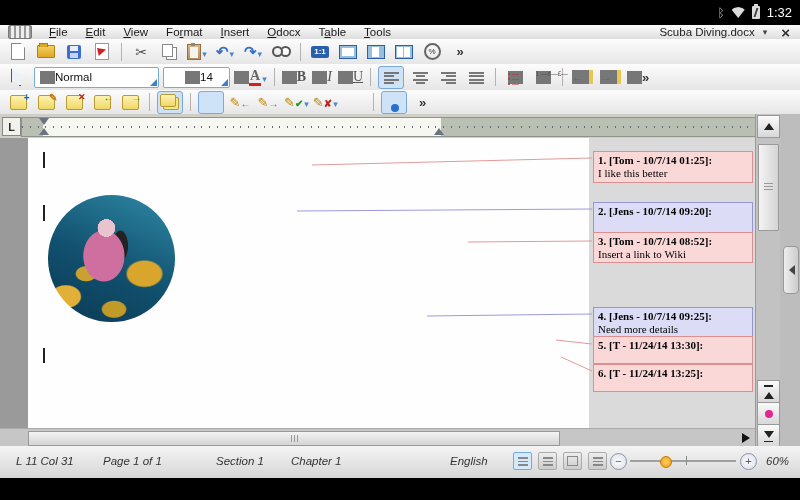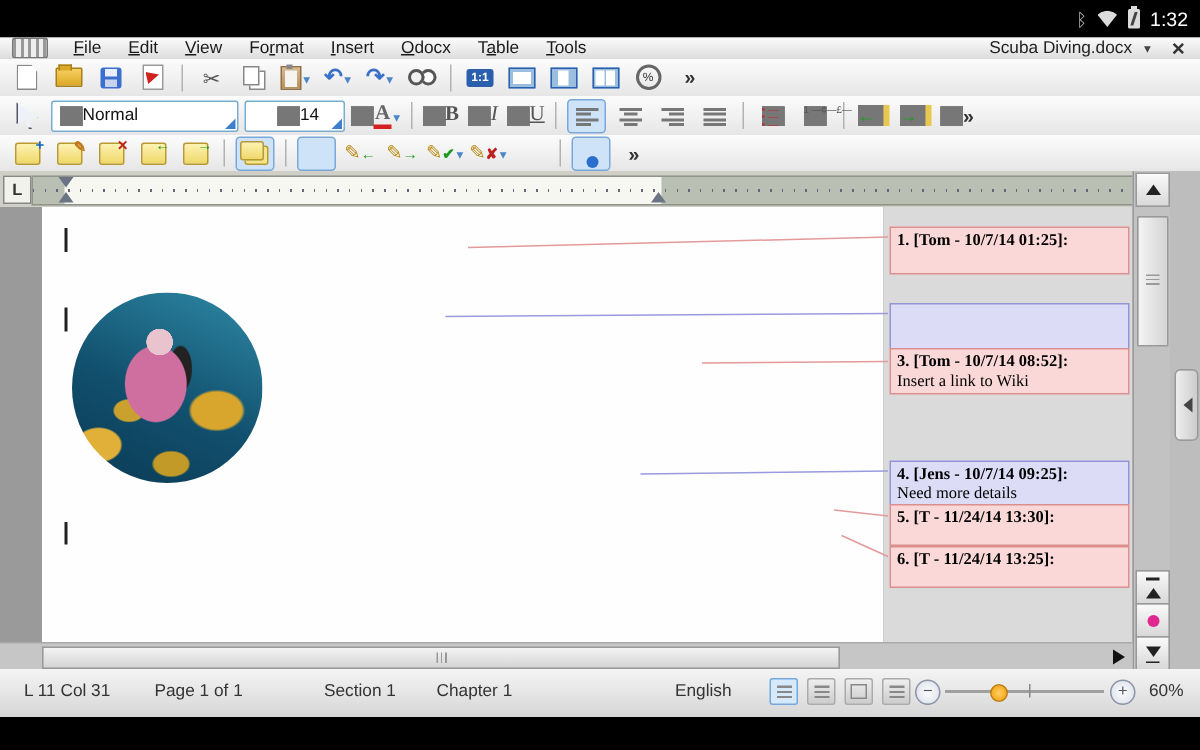--- a/index.html
+++ b/index.html
@@ -193,21 +193,21 @@
   #hscroll{position:absolute;left:0;top:428px;width:755px;height:18px;background:#c6c6c6;border-top:1px solid #aaa;border-bottom:1px solid #9a9a9a;}
   #hthumb{position:absolute;left:28px;top:2px;width:530px;height:13px;background:linear-gradient(#f4f4f4,#d4d4d4);border:1px solid #999;}
   #hthumb::after{content:"";position:absolute;left:262px;top:3px;width:8px;height:7px;
           background:repeating-linear-gradient(90deg,#999 0 1px,transparent 1px 3px);}
   .hsbtn{position:absolute;right:2px;top:2px;width:15px;height:13px;display:flex;align-items:center;justify-content:center;}
   .tri-right{width:0;height:0;border:5px solid transparent;border-left:8px solid #111;margin-right:-5px;}
 
   
   #statusbar{position:absolute;left:0;top:446px;width:800px;height:32px;background:linear-gradient(#f4f4f4,#d6d6d6);
              font-size:11.5px;color:#333;}
-  .st{position:absolute;top:9px;white-space:nowrap;}
+  .st{position:absolute;top:9px;white-space:nowrap;font-style:italic;}
   #st-cursor{left:16px;} #st-page{left:103px;} #st-section{left:216px;} #st-chapter{left:291px;} #st-lang{left:420px;margin-left:30px;}
   .viewbtns{position:absolute;left:513px;top:6px;display:flex;gap:6px;}
   .vb{width:17px;height:16px;border:1px solid #aaa;border-radius:2px;background:linear-gradient(#eee,#ccc);
       display:flex;align-items:center;justify-content:center;}
   .vb.active{border:1px solid #74a9dd;background:#d6e9fb;}
   .vb .bars{width:10px;height:9px;background:repeating-linear-gradient(#888 0 1.5px,transparent 1.5px 3.5px);}
   .vb-book .bars{background:none;border:1.5px solid #888;width:9px;height:8px;}
   .zoomctl{position:absolute;left:610px;top:6px;width:150px;height:18px;}
   .zbtn{position:absolute;top:1px;width:15px;height:15px;border:1px solid #8a94a8;border-radius:50%;
         background:radial-gradient(#fdfdfd,#d8dde6);display:flex;align-items:center;justify-content:center;
@@ -493,23 +493,25 @@
       <p class="para">
         
       <span class="seg"></span><span class="seg hl-blue"></span><span class="seg"></span><span class="seg hl-pink"></span><span class="seg"></span><span class="seg hl-pink"></span><span class="seg"></span></p>
     </div>
 
     <span>
       
     
         <div class="comment red">
           <div class="c-head">1. [Tom - 10/7/14 01:25]:</div>
+          <div class="c-body">I like this better</div>
         </div>
       
         <div class="comment blue">
+          <div class="c-head">2. [Jens - 10/7/14 09:20]:</div>
         </div>
       
         <div class="comment red">
           <div class="c-head">3. [Tom - 10/7/14 08:52]:</div>
           <div class="c-body">Insert a link to Wiki</div>
         </div>
       
         <div class="comment blue">
           <div class="c-head">4. [Jens - 10/7/14 09:25]:</div>
           <div class="c-body">Need more details</div>

